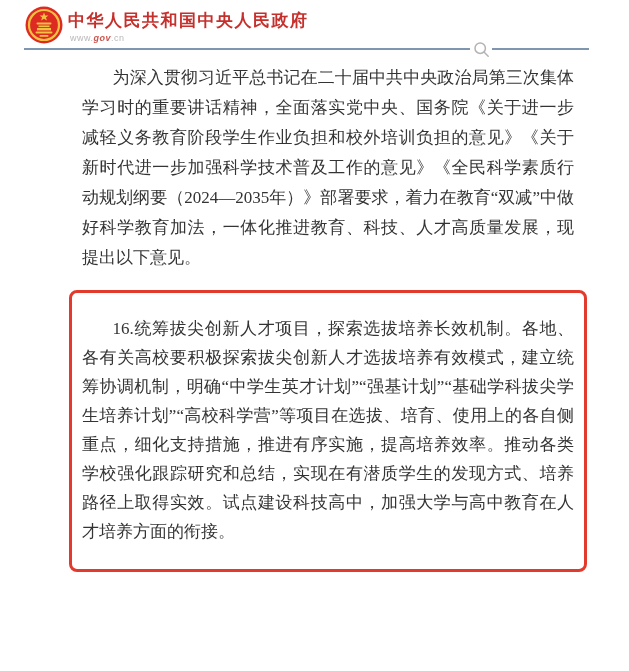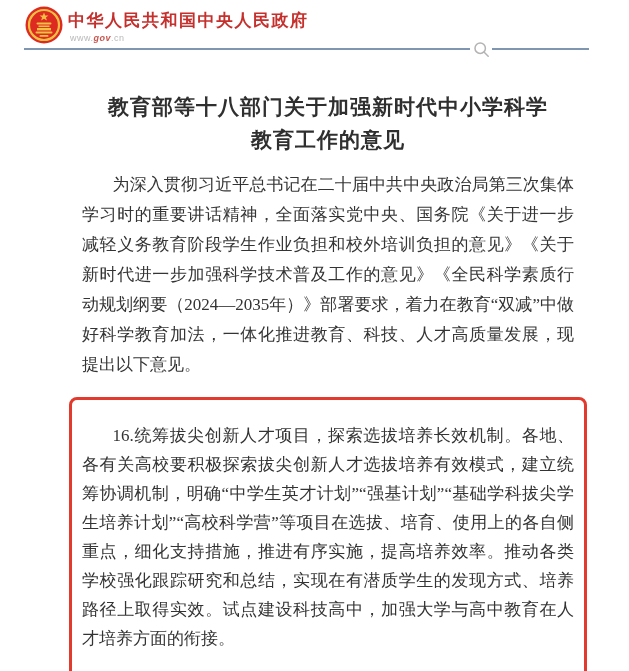--- a/index.html
+++ b/index.html
@@ -70,18 +70,17 @@
   <span class="header-divider"></span>
   <span class="search-wrap">
     <svg width="17" height="17" viewBox="0 0 17 17">
       <circle cx="7.2" cy="7.2" r="5.2" fill="#ffffff" stroke="#b3b3b3" stroke-width="1.5"></circle>
       <line x1="11.2" y1="11.2" x2="15.2" y2="15.2" stroke="#b3b3b3" stroke-width="1.5" stroke-linecap="round"></line>
     </svg>
   </span>
 </header>
 
 <main class="doc">
-  <h1 class="doc-title">教育部等十八部门关于加强新时代中小学科学教育工作的意见</h1>
   <p class="doc-para">为深入贯彻习近平总书记在二十届中共中央政治局第三次集体学习时的重要讲话精神，全面落实党中央、国务院《关于进一步减轻义务教育阶段学生作业负担和校外培训负担的意见》《关于新时代进一步加强科学技术普及工作的意见》《全民科学素质行动规划纲要（2024—2035年）》部署要求，着力在教育“双减”中做好科学教育加法，一体化推进教育、科技、人才高质量发展，现提出以下意见。</p>
   <div class="highlight-box">
     <p class="doc-para">16.统筹拔尖创新人才项目，探索选拔培养长效机制。各地、各有关高校要积极探索拔尖创新人才选拔培养有效模式，建立统筹协调机制，明确“中学生英才计划”“强基计划”“基础学科拔尖学生培养计划”“高校科学营”等项目在选拔、培育、使用上的各自侧重点，细化支持措施，推进有序实施，提高培养效率。推动各类学校强化跟踪研究和总结，实现在有潜质学生的发现方式、培养路径上取得实效。试点建设科技高中，加强大学与高中教育在人才培养方面的衔接。</p>
   </div>
 </main>
 
 </body></html>

